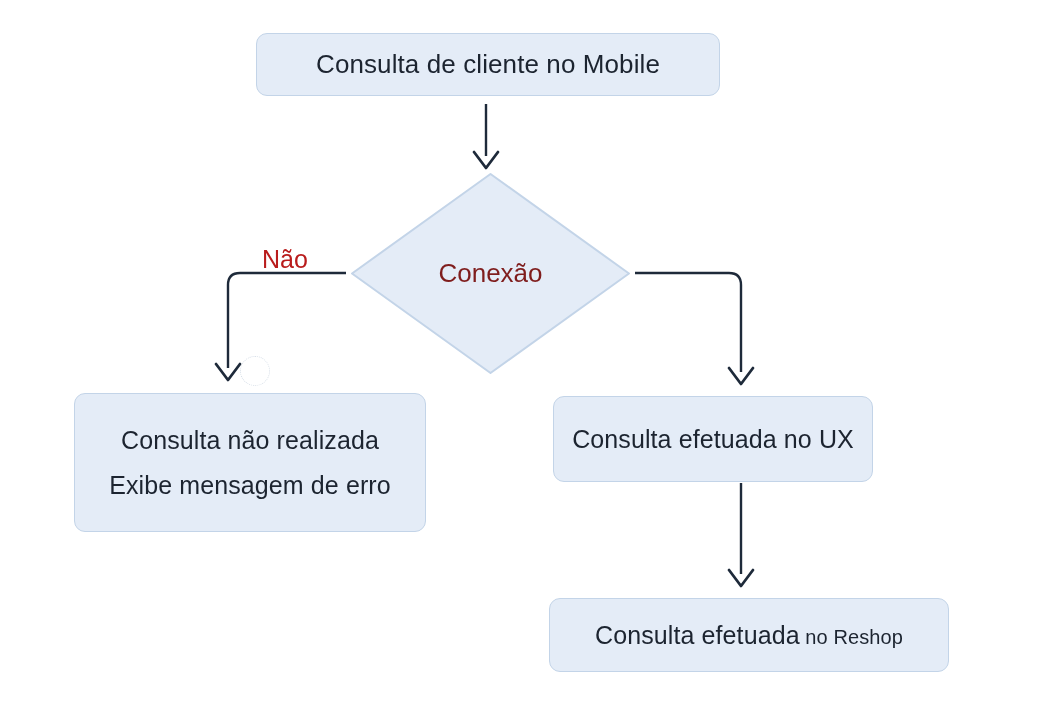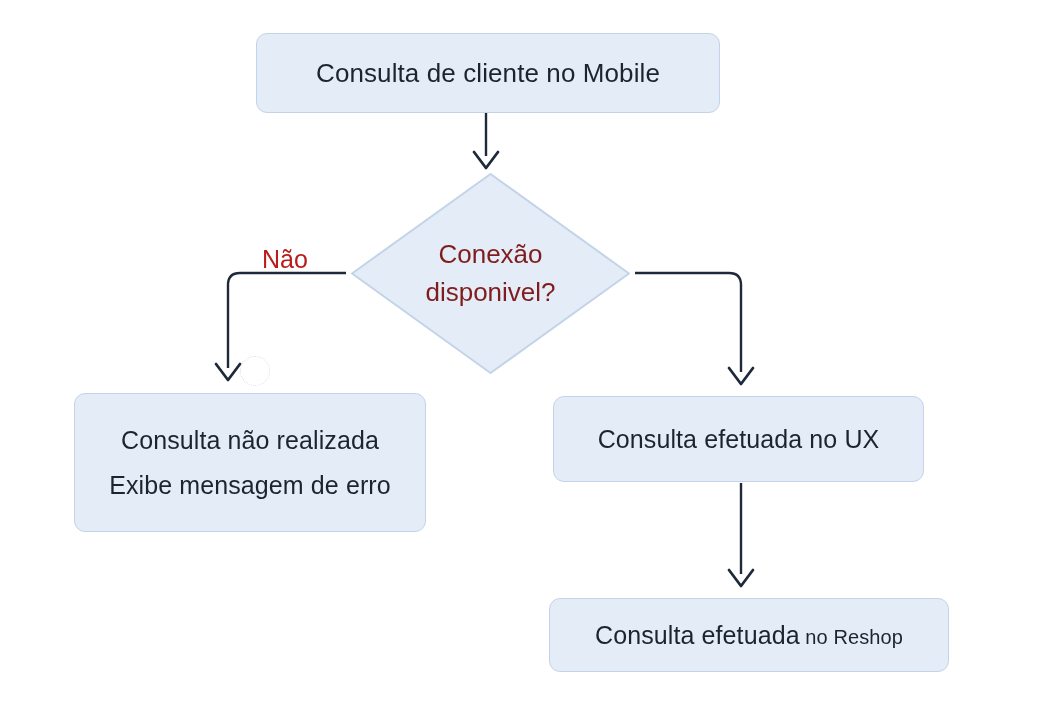--- a/index.html
+++ b/index.html
@@ -23,23 +23,23 @@
     flex-direction:column;
     align-items:center;
     justify-content:center;
     color:#1c2430;
     letter-spacing:.1px;
     text-align:center;
   }
   .node .line{ white-space:nowrap; }
 
   
-  #node-start{ left:256px; top:33px; width:464px; height:80px; font-size:26px; }
+  #node-start{ left:256px; top:33px; width:464px; height:63px; font-size:26px; }
   #node-fail { left:74px;  top:393px; width:352px; height:139px; font-size:25px; }
-  #node-ux   { left:553px; top:396px; width:371px; height:86px;  font-size:25px; }
+  #node-ux   { left:553px; top:396px; width:320px; height:86px;  font-size:25px; }
   #node-reshop{left:549px; top:598px; width:400px; height:74px;  font-size:25px; }
 
   #node-fail .line:first-child{ margin-bottom:16px; }
 
   .reshop-big{ font-size:25px; }
   .reshop-small{ font-size:20px; }
 
   
   #node-decision{
     position:absolute;
@@ -111,21 +111,20 @@
   <div class="node" id="node-start">
     <span class="line">Consulta de cliente no Mobile</span>
   </div>
 
   <div id="node-decision">
     <svg class="dia-shape" viewBox="0 0 285 207" preserveAspectRatio="none">
       <path d="M 142.5 4 L 281 103.5 L 142.5 203 L 4 103.5 Z" fill="#e4ecf7" stroke="#c3d4e8" stroke-width="2" stroke-linejoin="round"></path>
     </svg>
     <div class="dia-label">
       <span class="line">Conexão</span>
-      <span class="line">disponivel?</span>
     </div>
   </div>
 
   <div class="edge-label" id="label-nao">Não</div>
 
   <div class="node" id="node-fail">
     <span class="line">Consulta não realizada</span>
     <span class="line">Exibe mensagem de erro</span>
   </div>
 

